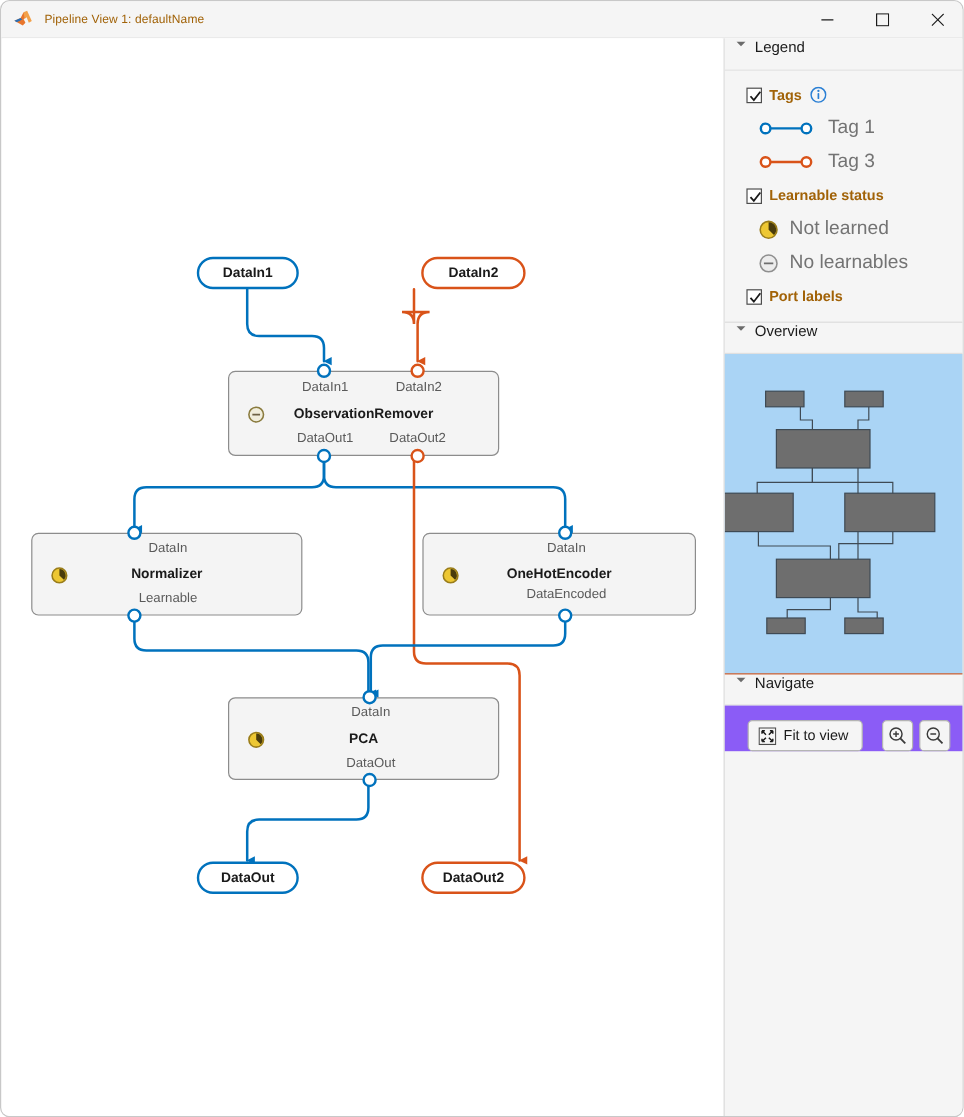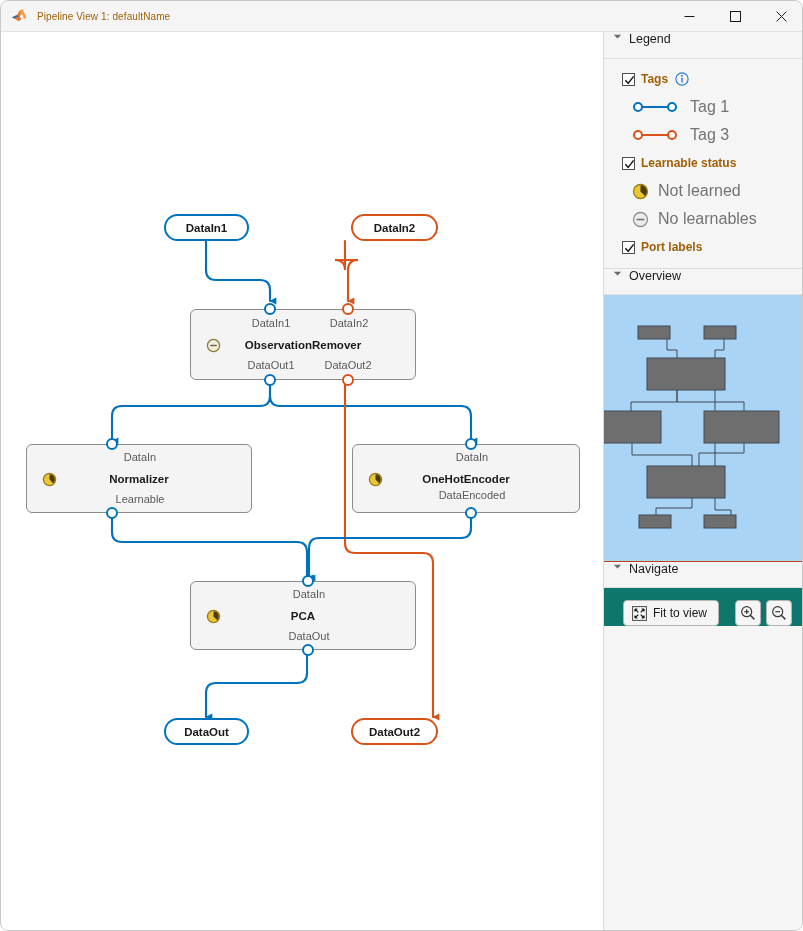--- a/index.html
+++ b/index.html
@@ -120,21 +120,21 @@
 
   #overview-body {
     background: #aad4f5;
     height: 266px;
     position: relative;
     overflow: hidden;
   }
   #overview-svg { position: absolute; left: 0; top: 0; }
 
   #navigate-body {
-    background: #0f766e;
+    background: #8b5cf6;
     padding: 12px 0 0 0;
     display: flex; align-items: center;
   }
   #fit-btn {
     margin-left: 19px;
     height: 26px; padding: 0 11px 0 8px;
     background: #f5f5f5;
     border: 1px solid #b4b4b4;
     border-radius: 4px;
     display: flex; align-items: center;

